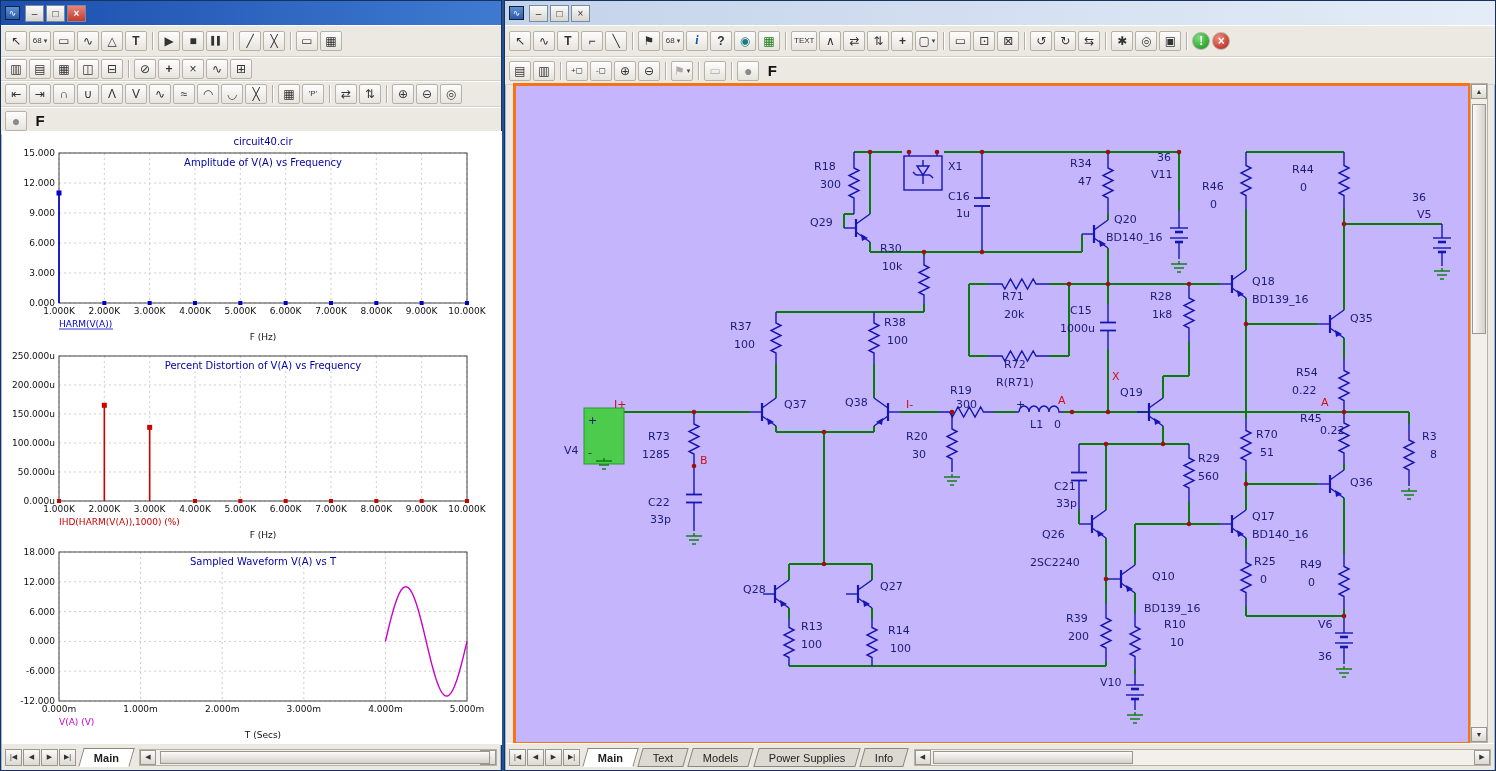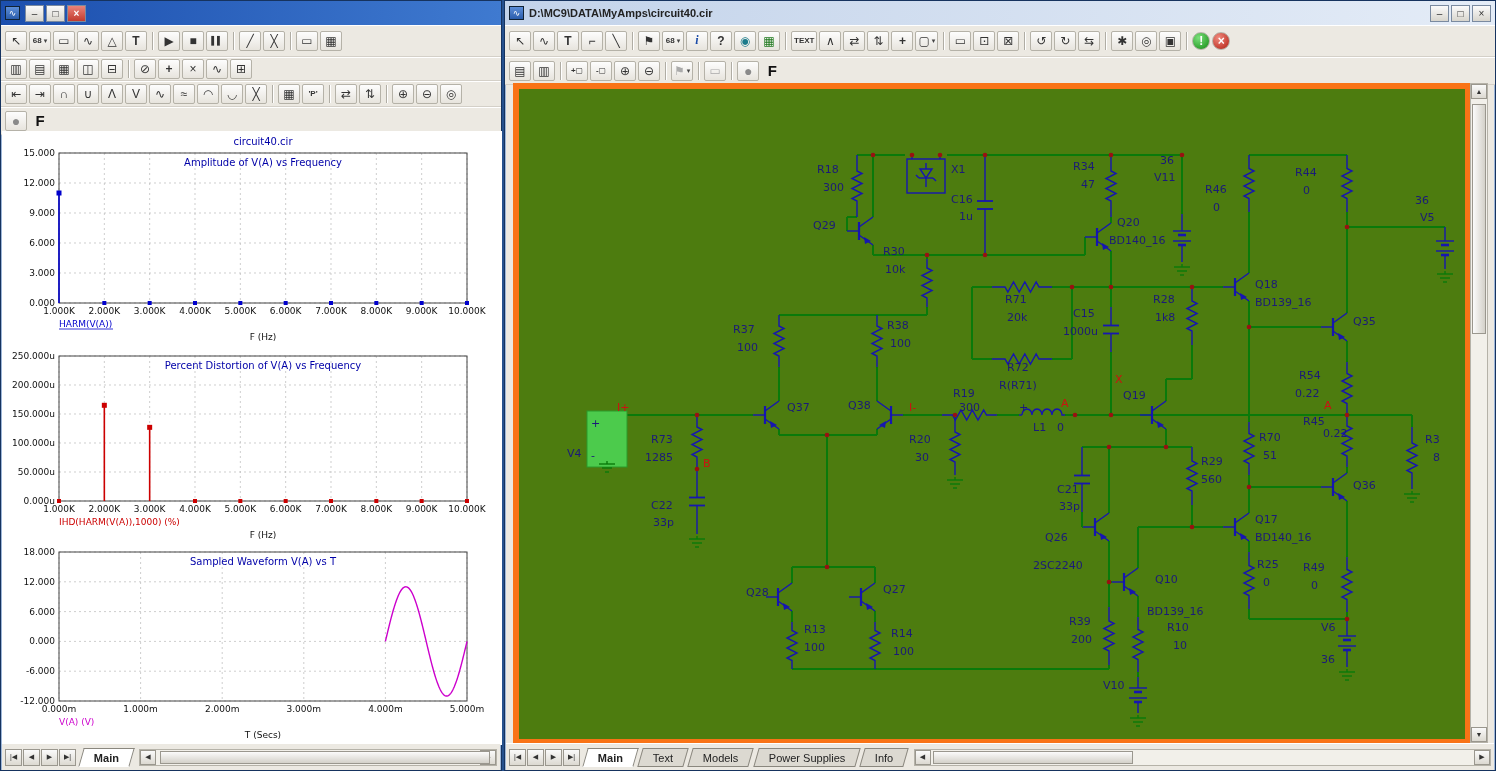--- a/index.html
+++ b/index.html
@@ -20,38 +20,38 @@
   .wbtn{width:19px;height:17px;border:1px solid #7a8aa0;background:linear-gradient(#fbfbfb,#d8d5cd);
         color:#333;font-size:10px;line-height:15px;text-align:center;cursor:default;}
   .wbtn.close{background:linear-gradient(#e98379,#c23b2e);color:#fff;font-weight:bold;}
   .toolbar{display:flex;align-items:center;padding:1px 3px;background:#ece9e2;
            border-bottom:1px solid #d4d0c8;box-shadow:inset 0 1px 0 #fff;flex-wrap:nowrap;}
   .tb1{height:32px;} .tb2{height:24px;} .tb3{height:26px;} .tb4{height:28px;}
   .rtb1{height:32px;} .rtb2{height:28px;}
   .tbtn{min-width:22px;height:20px;margin:1px;padding:0 2px;display:inline-flex;align-items:center;justify-content:center;
         font-size:12px;color:#333;background:linear-gradient(#fdfdfd,#e7e4dd);border:1px solid #b5b2a8;border-radius:2px;
         position:relative;cursor:default;white-space:nowrap;}
-  .tbtn.txt{font-size:8px;font-weight:bold;letter-spacing:0;}
+  .tbtn.txt{font-size:8px;font-weight:normal;letter-spacing:0;}
   .tbtn.bold{font-weight:bold;}
   .tbtn.small{font-size:8px;}
   .tbtn.ital{font-style:italic;font-family:"Liberation Serif",serif;font-weight:bold;color:#1a4ba8;}
   .tbtn.gray{color:#8a8a8a;font-size:14px;}
   .tbtn.teal{color:#1a7a8a;}
   .tbtn.green{color:#1f7a1f;}
   .tbtn.dis{color:#aaa;}
   .tbtn.flabel{font-weight:bold;font-size:15px;color:#111;background:transparent;border-color:transparent;}
   .tbtn.green-ball{background:radial-gradient(circle at 35% 30%,#7be07b,#128a12);color:#fff;border-radius:50%;
         width:18px;min-width:18px;height:18px;font-weight:bold;}
   .tbtn.red-ball{background:radial-gradient(circle at 35% 30%,#f08a7e,#b21d10);color:#fff;border-radius:50%;
         width:18px;min-width:18px;height:18px;font-weight:bold;}
   .tbtn .drop{font-size:7px;margin-left:2px;color:#444;}
   .tsep{width:1px;height:18px;background:#b0ada4;margin:0 4px;box-shadow:1px 0 0 #fff;}
   .chart-area{position:absolute;left:1px;top:130px;width:500px;height:614px;background:#fff;}
-  .schem-canvas{position:absolute;left:8px;top:82px;width:958px;height:662px;background:#4d7c0f;
-                border:6px solid #f97316;}
+  .schem-canvas{position:absolute;left:8px;top:82px;width:958px;height:662px;background:#c4b5fd;
+                border:3px solid #f97316;}
   svg{display:block;}
   .tabbar{position:absolute;left:1px;right:1px;bottom:0;height:27px;background:#ece9e2;display:flex;
           align-items:center;padding:2px 3px;gap:1px;border-top:1px solid #fff;}
   .navbtn{width:17px;height:17px;border:1px solid #9a978e;background:linear-gradient(#fafafa,#dcd9d1);
           font-size:7px;display:inline-flex;align-items:center;justify-content:center;color:#333;}
   .tab{height:19px;padding:2px 12px;margin-left:4px;font-size:11px;color:#222;background:#dcd9d1;
        border:1px solid #8a877e;transform:skewX(-16deg);display:inline-flex;align-items:center;}
   .tab>span{transform:skewX(16deg);}
   .tab.active{background:#fff;font-weight:bold;border-bottom-color:#fff;}
   .hscroll{flex:1;height:17px;margin-left:6px;background:#f2f0ea;border:1px solid #b5b2a8;position:relative;display:flex;}
@@ -281,21 +281,20 @@
         <span class="sarrow">◀</span>
         <span class="hthumb" style="left:20px;width:330px;"></span>
         <span class="sarrow right">▶</span>
       </span>
     </footer>
   </section>
 
   <section class="win" id="right-win">
     <header class="titlebar inactive">
       <span class="win-icon">∿</span>
-      <span class="title-text">D:\MC9\DATA\MyAmps\circuit40.cir</span>
       <span class="win-btns">
         <span class="wbtn">–</span>
         <span class="wbtn">□</span>
         <span class="wbtn">×</span>
       </span>
     </header>
     <div class="toolbar rtb1" id="rtb1">
         <span class="tbtn">↖</span>
         <span class="tbtn">∿</span>
         <span class="tbtn bold">T</span>

